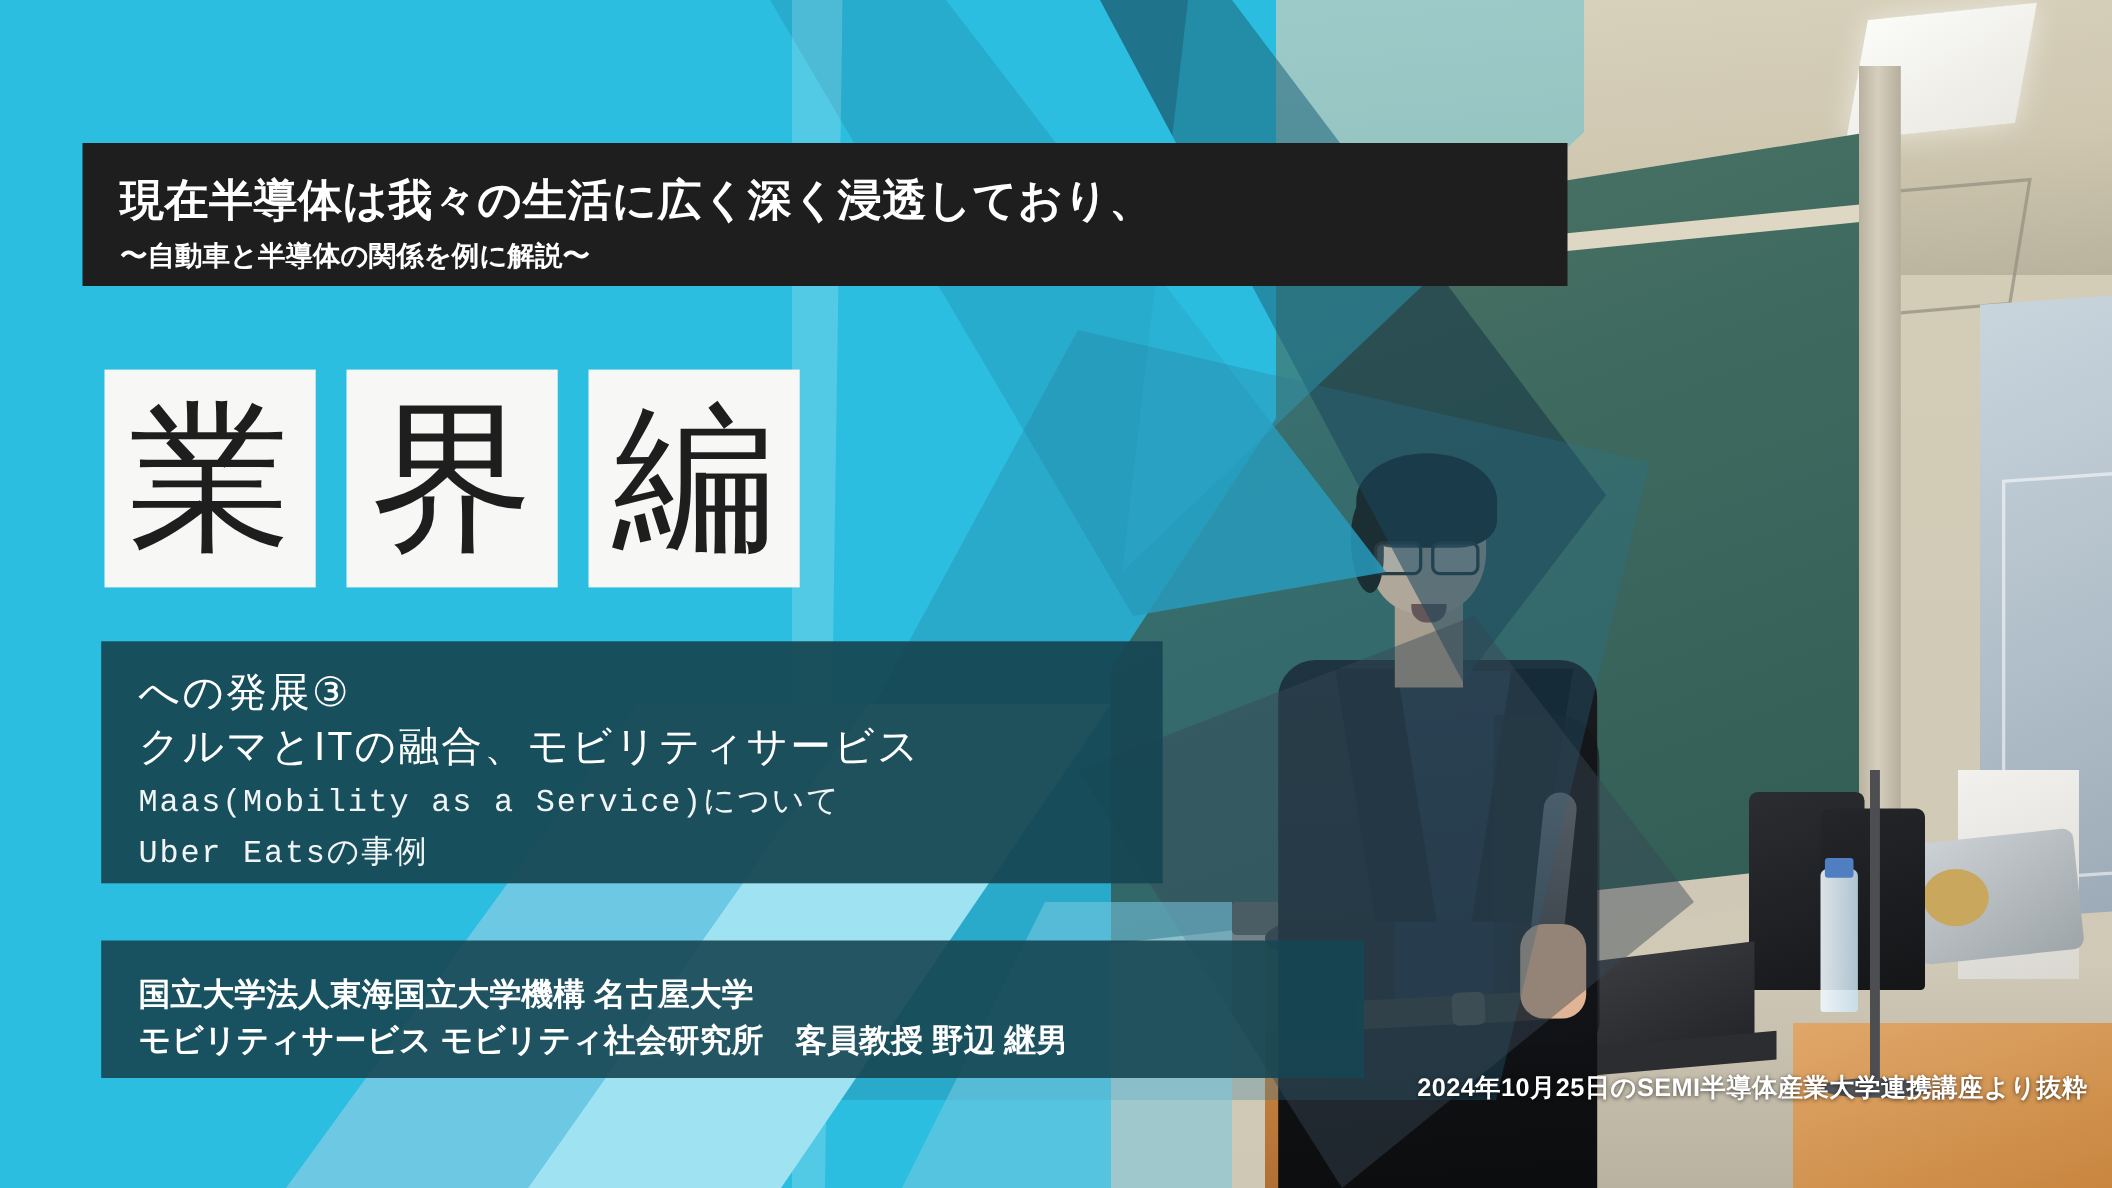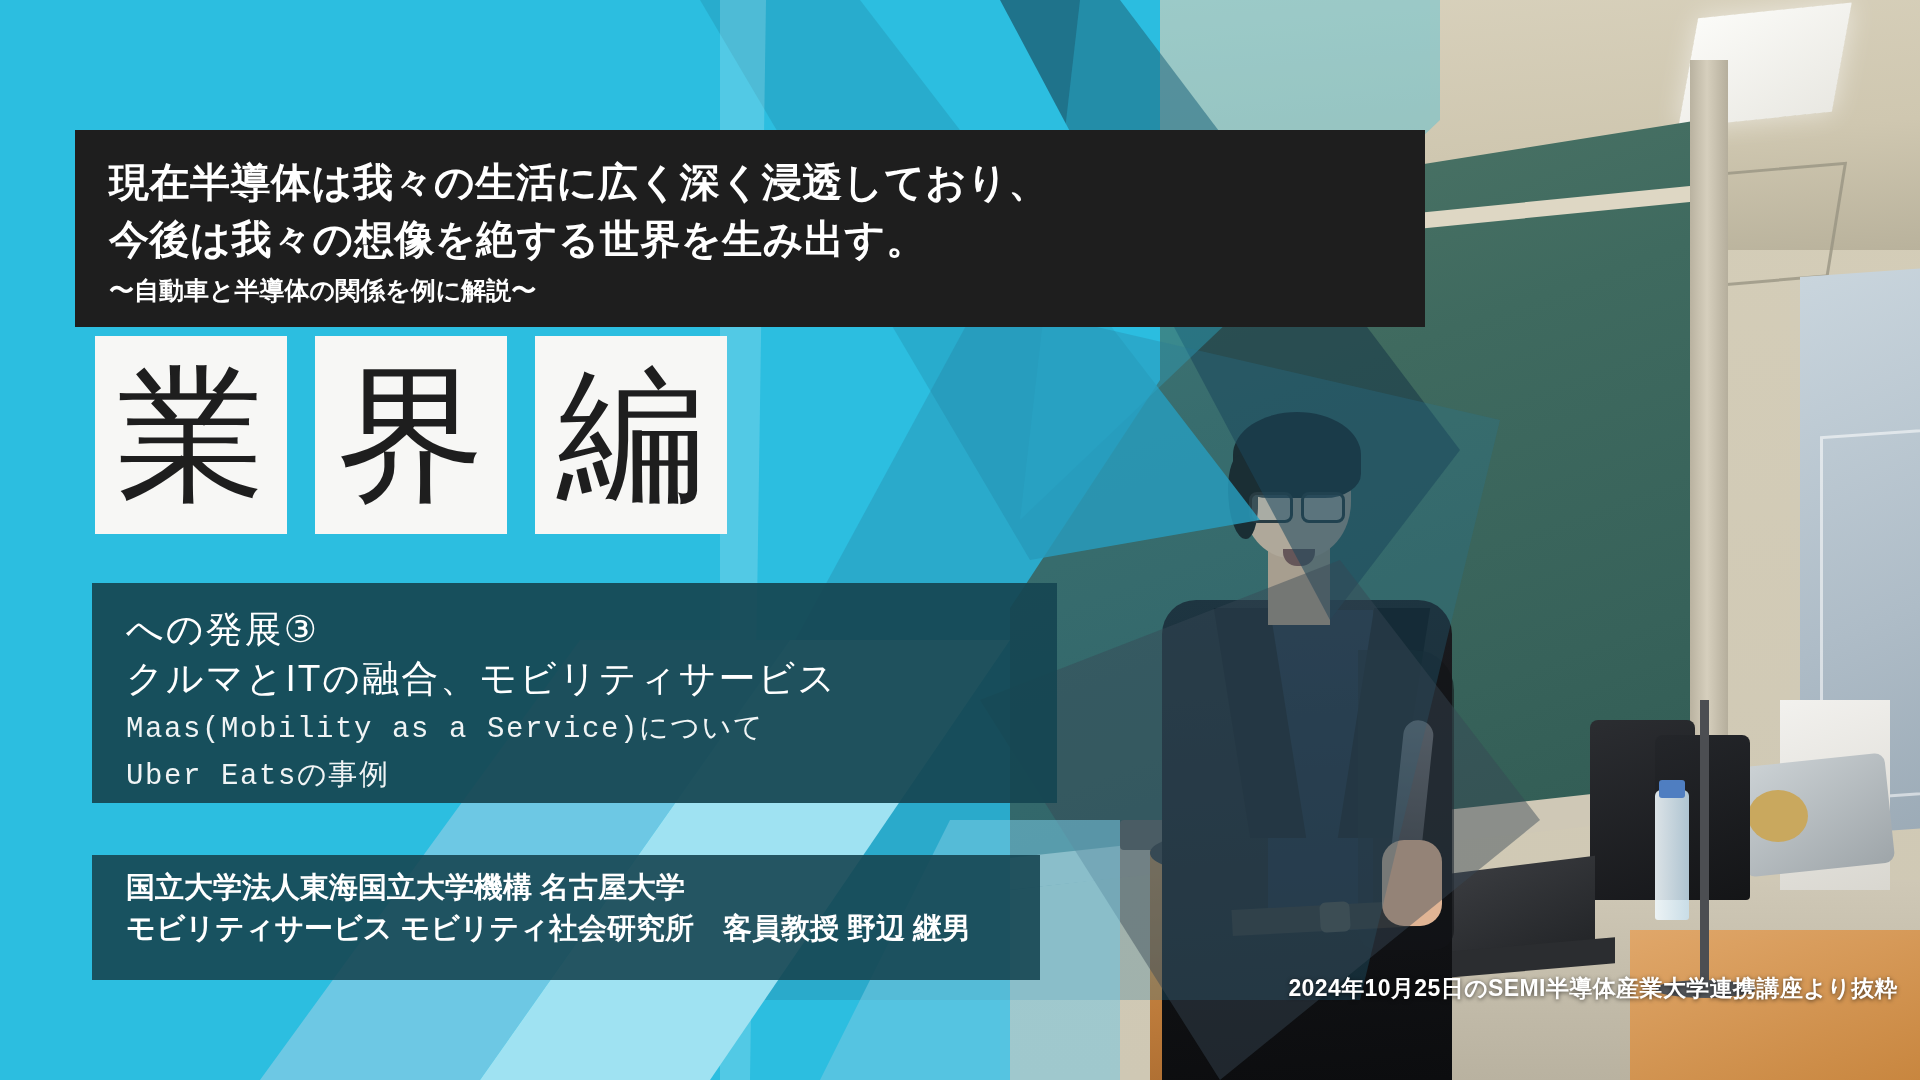--- a/index.html
+++ b/index.html
@@ -251,21 +251,21 @@
   .band-3{
     position:absolute;left:700px;top:820px;width:420px;height:260px;
     background:rgba(120,200,225,.55);
     clip-path:polygon(250px 0, 420px 0, 420px 260px, 120px 260px);
   }
 
   
   .headline-box{
     position:absolute;left:75px;top:130px;width:1350px;
     background:#1e1e1e;
-    padding:24px 34px 20px 34px;
+    padding:24px 34px 9px 34px;
     box-sizing:border-box;
   }
   .headline-line{
     color:#fff;
     font-weight:bold;
     font-size:40px;
     line-height:1.42;
     letter-spacing:.5px;
     white-space:nowrap;
   }
@@ -303,24 +303,24 @@
     color:#fff;font-size:37px;line-height:1.33;letter-spacing:2px;font-weight:400;
     white-space:nowrap;
   }
   .subtitle-small{
     color:#f0f4f5;font-size:29px;line-height:1.34;letter-spacing:1.6px;font-weight:400;
     margin-top:8px;white-space:nowrap;font-family:Liberation Mono, monospace;
   }
 
   
   .affil-box{
-    position:absolute;left:92px;top:855px;width:948px;height:125px;
+    position:absolute;left:92px;top:855px;width:1148px;height:125px;
     background:rgba(22,70,82,.9);
     box-sizing:border-box;
-    padding:12px 0 0 34px;
+    padding:30px 0 0 34px;
   }
   .affil-line{
     color:#fff;font-weight:bold;font-size:29px;line-height:1.42;white-space:nowrap;
   }
 
   
   .credit{
     position:absolute;right:22px;bottom:76px;
     color:#fff;font-weight:bold;font-size:23px;letter-spacing:.4px;
     text-shadow:0 1px 4px rgba(0,0,0,.65);
@@ -383,21 +383,20 @@
   <div class="cyan-wedge-c"></div>
   <div class="cyan-diag-top"></div>
   <div class="mid-overlay"></div>
   <div class="slate-wedge"></div>
   <div class="band-1"></div>
   <div class="band-2"></div>
   <div class="band-3"></div>
 
   <div class="headline-box">
     <div class="headline-line">現在半導体は我々の生活に広く深く浸透しており、</div>
-    <div class="headline-line">今後は我々の想像を絶する世界を生み出す。</div>
     <div class="headline-sub">〜自動車と半導体の関係を例に解説〜</div>
   </div>
 
   <div class="kanji-row">
     <div class="kanji-cell">業</div>
     <div class="kanji-cell">界</div>
     <div class="kanji-cell">編</div>
   </div>
 
   <div class="subtitle-box">

